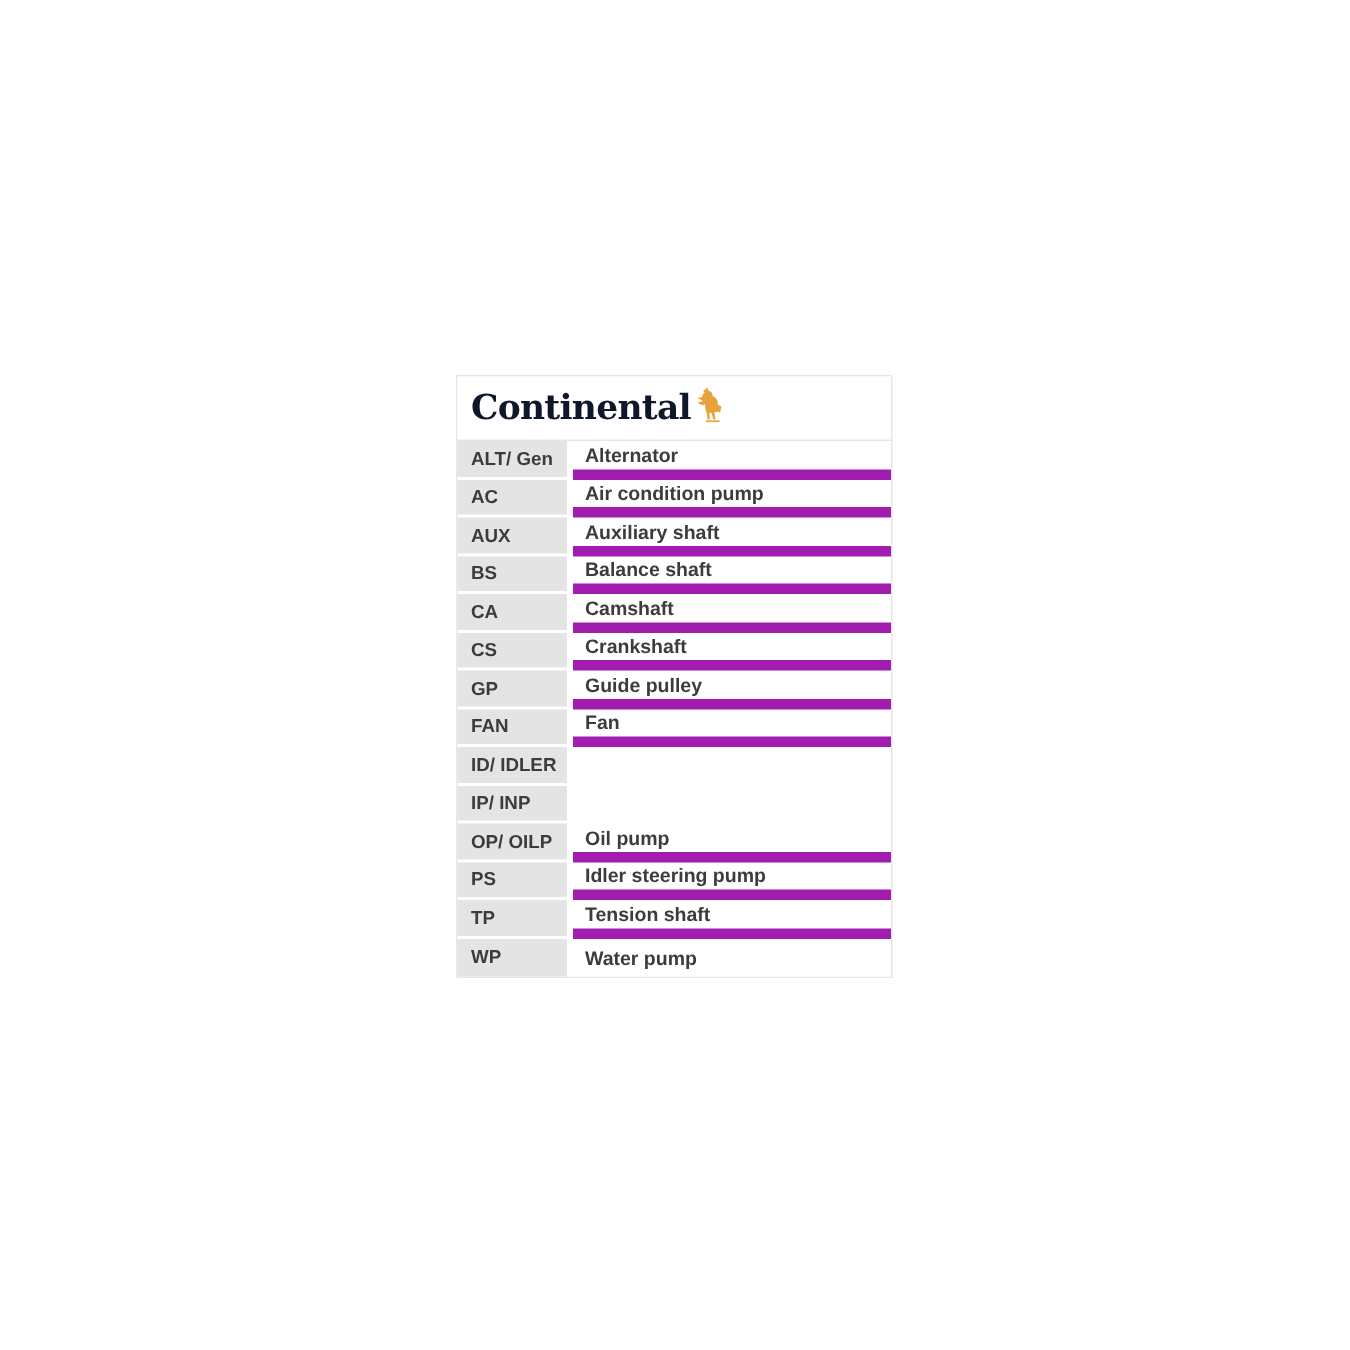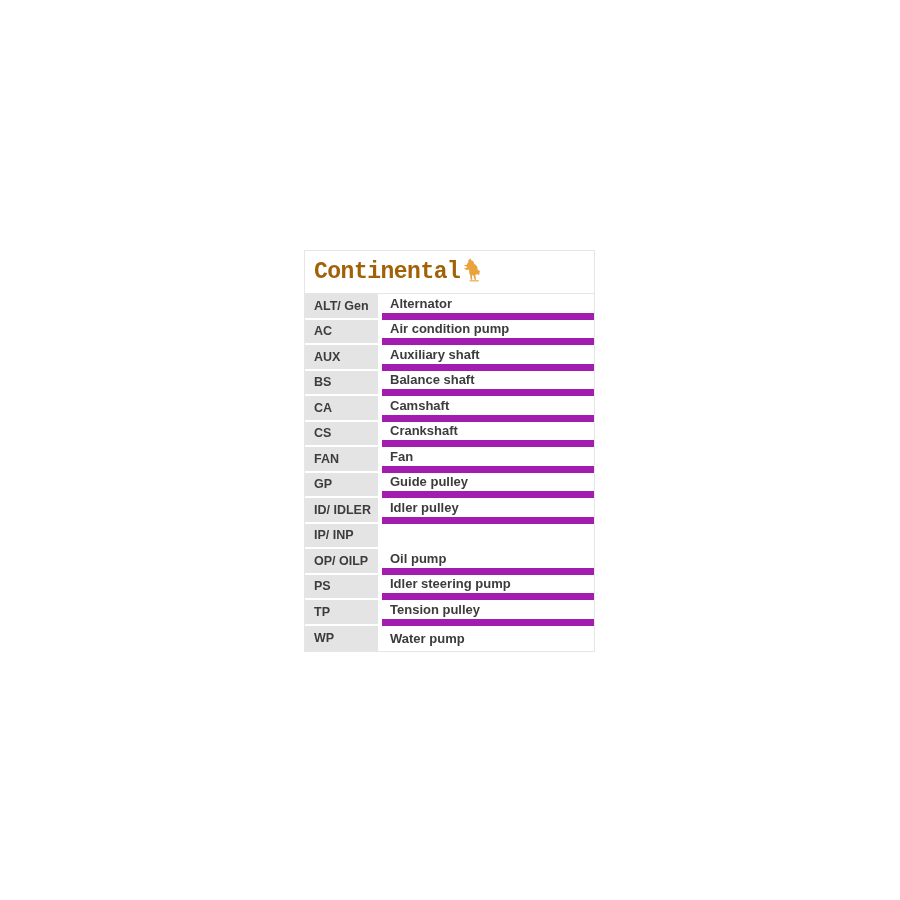--- a/index.html
+++ b/index.html
@@ -81,21 +81,21 @@
   }
   .row:last-child .cell-abbr { border-bottom: none; }
   .row:last-child .cell-desc { border-bottom: none; }
 </style>
 </head>
 <body>
 
 <div class="card">
   <div class="header">
     <div class="logo">
-      <span class="logo-text" style="color: #a16207; font-family: Liberation Mono, monospace;">Continental</span>
+      <span class="logo-text" style="color: #0f172a;">Continental</span>
       <span class="horse">
         <svg width="19" height="24" viewBox="0 0 100 122" xmlns="http://www.w3.org/2000/svg" aria-hidden="true">
           <path fill="#E8A33D" d="M38 6 L46 0 L48 10 C58 12 64 20 64 30 C76 34 84 46 82 60
             L94 66 L90 88 L83 84 C79 85 75 86 70 86 L74 112 L66 112 L60 90
             L52 88 L54 112 L46 112 L42 86 C38 76 36 66 38 58
             L26 62 L10 52 L30 48 L22 42 L8 36 L26 34
             C28 26 30 20 36 16 L30 12 Z"></path>
           <rect fill="#E8A33D" x="40" y="115" width="48" height="6"></rect>
         </svg>
       </span>
@@ -126,51 +126,50 @@
     <div class="cell-abbr">CA</div>
     <div class="cell-desc">Camshaft</div>
   </div>
 
   <div class="row">
     <div class="cell-abbr">CS</div>
     <div class="cell-desc">Crankshaft</div>
   </div>
 
   <div class="row">
+    <div class="cell-abbr">GP</div>
+    <div class="cell-desc">Guide pulley</div>
+  </div>
+
+  <div class="row">
     <div class="cell-abbr">FAN</div>
     <div class="cell-desc">Fan</div>
   </div>
 
   <div class="row">
-    <div class="cell-abbr">GP</div>
-    <div class="cell-desc">Guide pulley</div>
-  </div>
-
-  <div class="row">
     <div class="cell-abbr">ID/ IDLER</div>
-    <div class="cell-desc">Idler pulley</div>
   </div>
 
   <div class="row">
     <div class="cell-abbr">IP/ INP</div>
   </div>
 
   <div class="row">
     <div class="cell-abbr">OP/ OILP</div>
     <div class="cell-desc">Oil pump</div>
   </div>
 
   <div class="row">
     <div class="cell-abbr">PS</div>
     <div class="cell-desc">Idler steering pump</div>
   </div>
 
   <div class="row">
     <div class="cell-abbr">TP</div>
-    <div class="cell-desc">Tension pulley</div>
+    <div class="cell-desc">Tension shaft</div>
   </div>
 
   <div class="row">
     <div class="cell-abbr">WP</div>
     <div class="cell-desc">Water pump</div>
   </div>
 </div>
 </div>
 
 </body></html>

